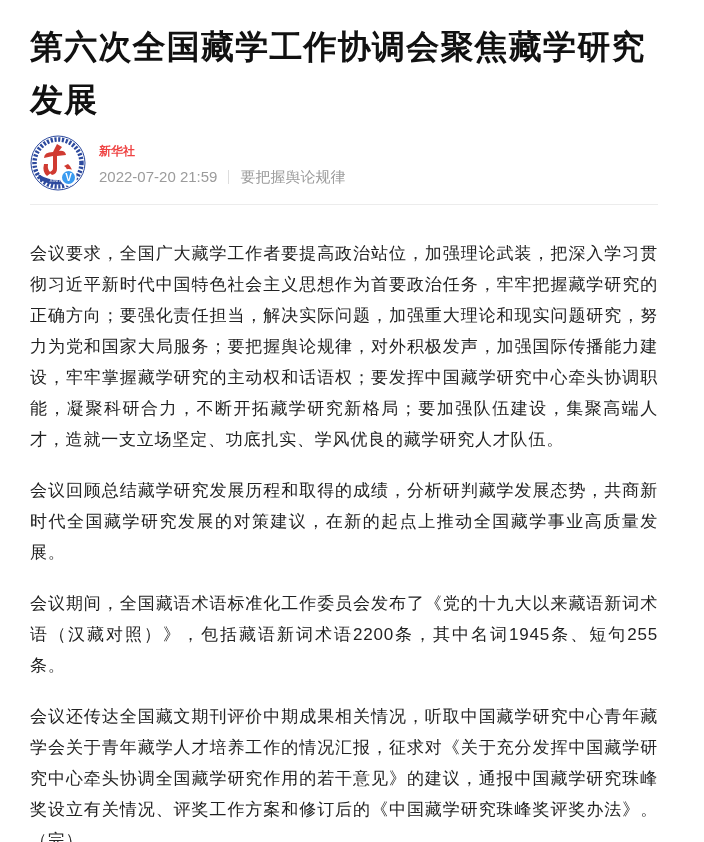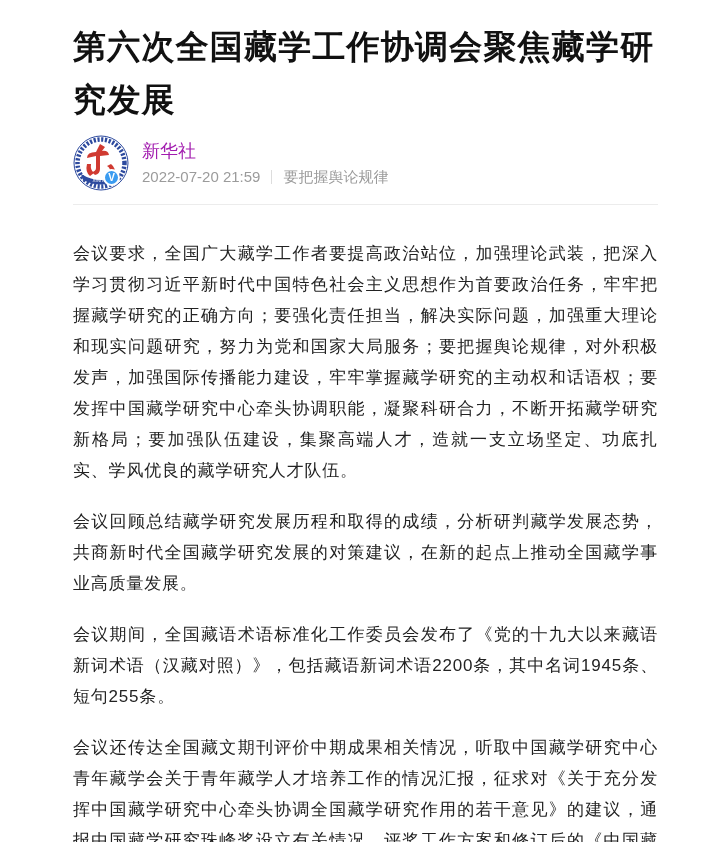--- a/index.html
+++ b/index.html
@@ -8,21 +8,20 @@
     padding: 0;
     background: #ffffff;
     font-family: "Liberation Sans", "DejaVu Sans", sans-serif;
   }
   .page {
     position: relative;
     width: 688px;
     height: 842px;
     background: #ffffff;
     overflow: hidden;
-    padding-left: 43px;
   }
   .content {
     padding: 0 30px;
   }
   .title {
     margin: 20px 0 0 0;
     font-size: 33px;
     line-height: 53px;
     letter-spacing: 1.2px;
     font-weight: 700;
@@ -57,23 +56,23 @@
     justify-content: center;
     line-height: 1;
   }
   .author-info {
     margin-left: 13px;
     display: flex;
     flex-direction: column;
     justify-content: center;
   }
   .author-name {
-    font-size: 18px;
-    font-weight: 400;
-    color: #a21caf;
+    font-size: 12px;
+    font-weight: 700;
+    color: #ef4444;
     line-height: 22px;
   }
   .author-meta {
     margin-top: 5px;
     display: flex;
     align-items: center;
     font-size: 15px;
     color: #9b9b9b;
     line-height: 20px;
   }

